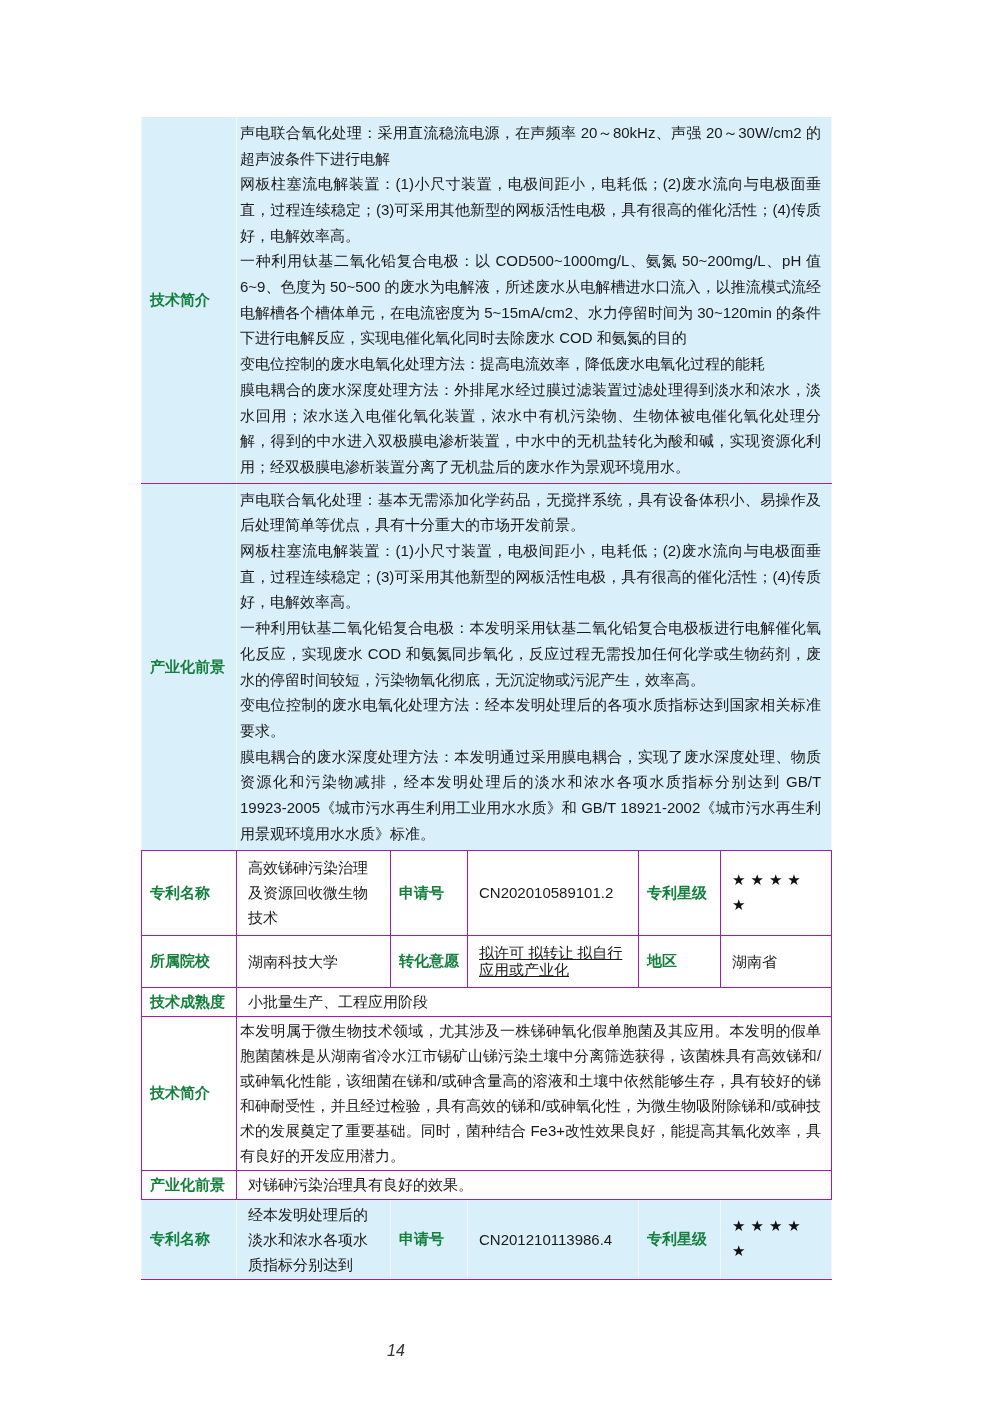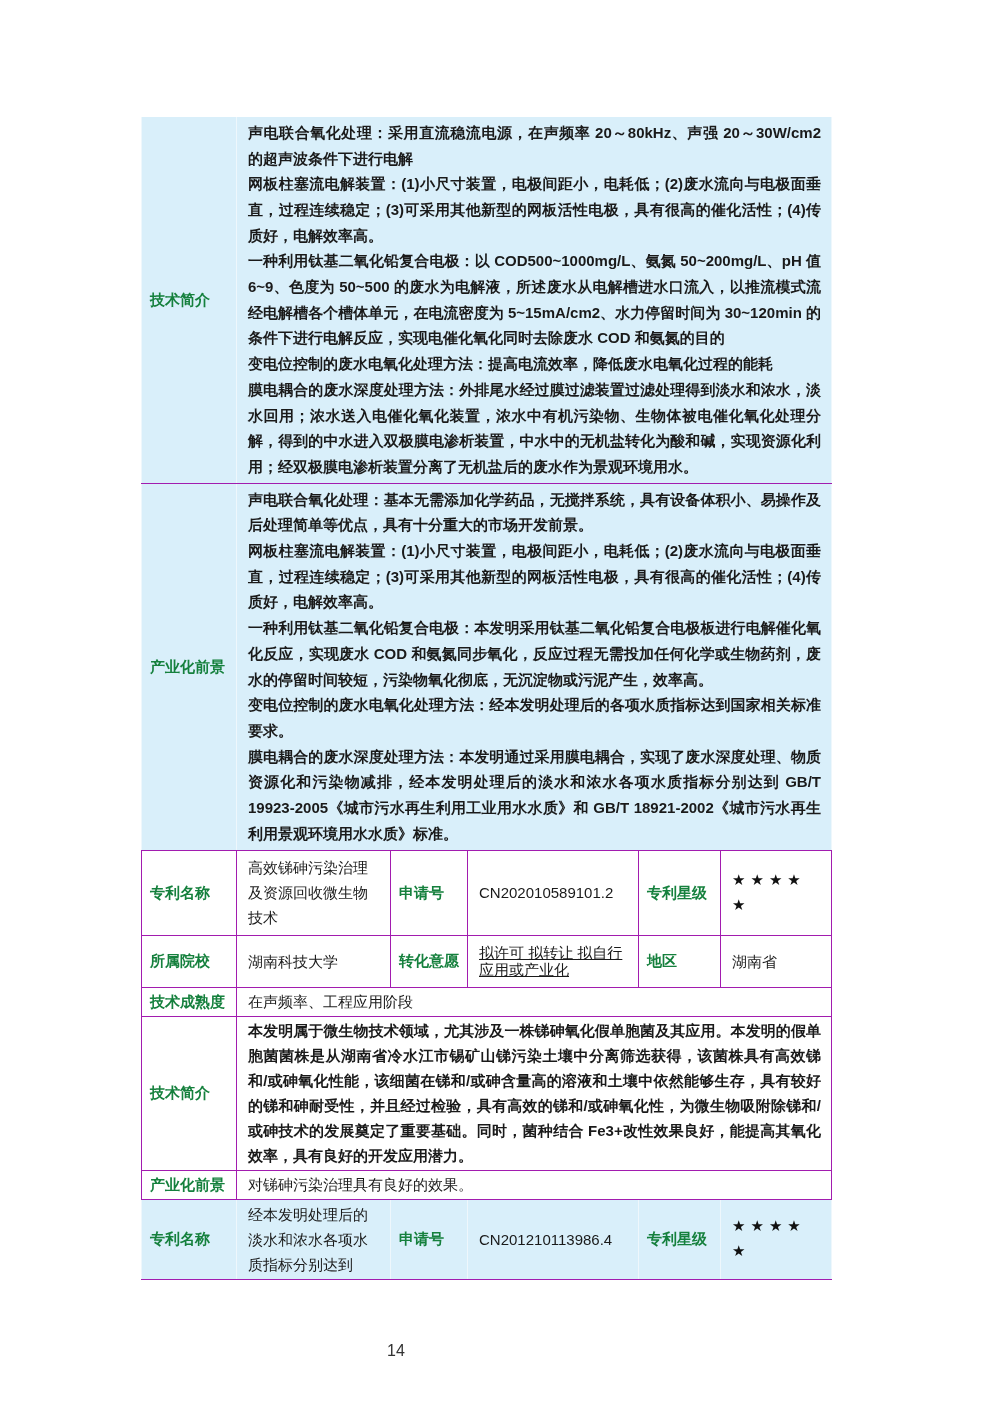--- a/index.html
+++ b/index.html
@@ -17,38 +17,38 @@
     font-size:15px; color:#1a1a1a; padding:0; overflow:hidden;
     word-break:break-word;
   }
   tr.first-row td { border-top:none; }
   td.lab {
     font-weight:bold; color:#15803d;
     padding:2px 4px 2px 8px; line-height:22px;
   }
   td.txt {
     text-align:justify; white-space:pre-line;
-    line-height:25.7px; padding:2px 10px 2px 11px;font-weight:bold;
+    line-height:25.7px; padding:2px 10px 2px 3px;
   }
   td.txt.tight { line-height:25px; padding-top:1px; padding-bottom:1px; }
   td.val { padding:2px 8px 2px 11px; line-height:25px; }
   tr.blue td {
     background:#d9effa;
     border-left-color:#eef7fc; border-right-color:#eef7fc;
   }
   td.stars {
     font-family:"DejaVu Sans",sans-serif; letter-spacing:5px;
     color:#111111; padding-left:11px; font-size:15px;
   }
   tr.r1 { height:366px; } tr.r2 { height:367px; } tr.r3 { height:85px; }
   tr.r4 { height:52px;margin-top:24px; }  tr.r5 { height:26px; }  tr.r6 { height:154px; }
   tr.r7 { height:28px; }  tr.r8 { height:78px; }
   .page-number {
     position:absolute; top:1342px; left:0; width:792px;
-    text-align:center; font-size:16px; color:#333333;
+    text-align:center; font-size:16px; color:#333333;font-style:italic;
   }
 </style>
 </head>
 <body>
 
 <div class="page">
 
   <table class="patent">
     <colgroup>
       <col style="width:95px">
@@ -91,21 +91,21 @@
       <td class="lab">所属院校</td>
       <td class="val">湖南科技大学</td>
       <td class="lab">转化意愿</td>
       <td class="val" style="line-height:17px;text-decoration:underline;">拟许可 拟转让 拟自行应用或产业化</td>
       <td class="lab">地区</td>
       <td class="val">湖南省</td>
     </tr>
 
     <tr class="r5">
       <td class="lab">技术成熟度</td>
-      <td class="val" colspan="5" style="line-height:24px;">在声频率、工程应用阶段</td>
+      <td class="val" colspan="5" style="line-height:24px;">小批量生产、工程应用阶段</td>
     </tr>
 
     <tr class="r6">
       <td class="lab">技术简介</td>
       <td class="txt tight" colspan="5">本发明属于微生物技术领域，尤其涉及一株锑砷氧化假单胞菌及其应用。本发明的假单胞菌菌株是从湖南省冷水江市锡矿山锑污染土壤中分离筛选获得，该菌株具有高效锑和/或砷氧化性能，该细菌在锑和/或砷含量高的溶液和土壤中依然能够生存，具有较好的锑和砷耐受性，并且经过检验，具有高效的锑和/或砷氧化性，为微生物吸附除锑和/或砷技术的发展奠定了重要基础。同时，菌种结合 Fe3+改性效果良好，能提高其氧化效率，具有良好的开发应用潜力。</td>
     </tr>
 
     <tr class="r7">
       <td class="lab">产业化前景</td>
       <td class="val" colspan="5" style="line-height:24px;">对锑砷污染治理具有良好的效果。</td>

